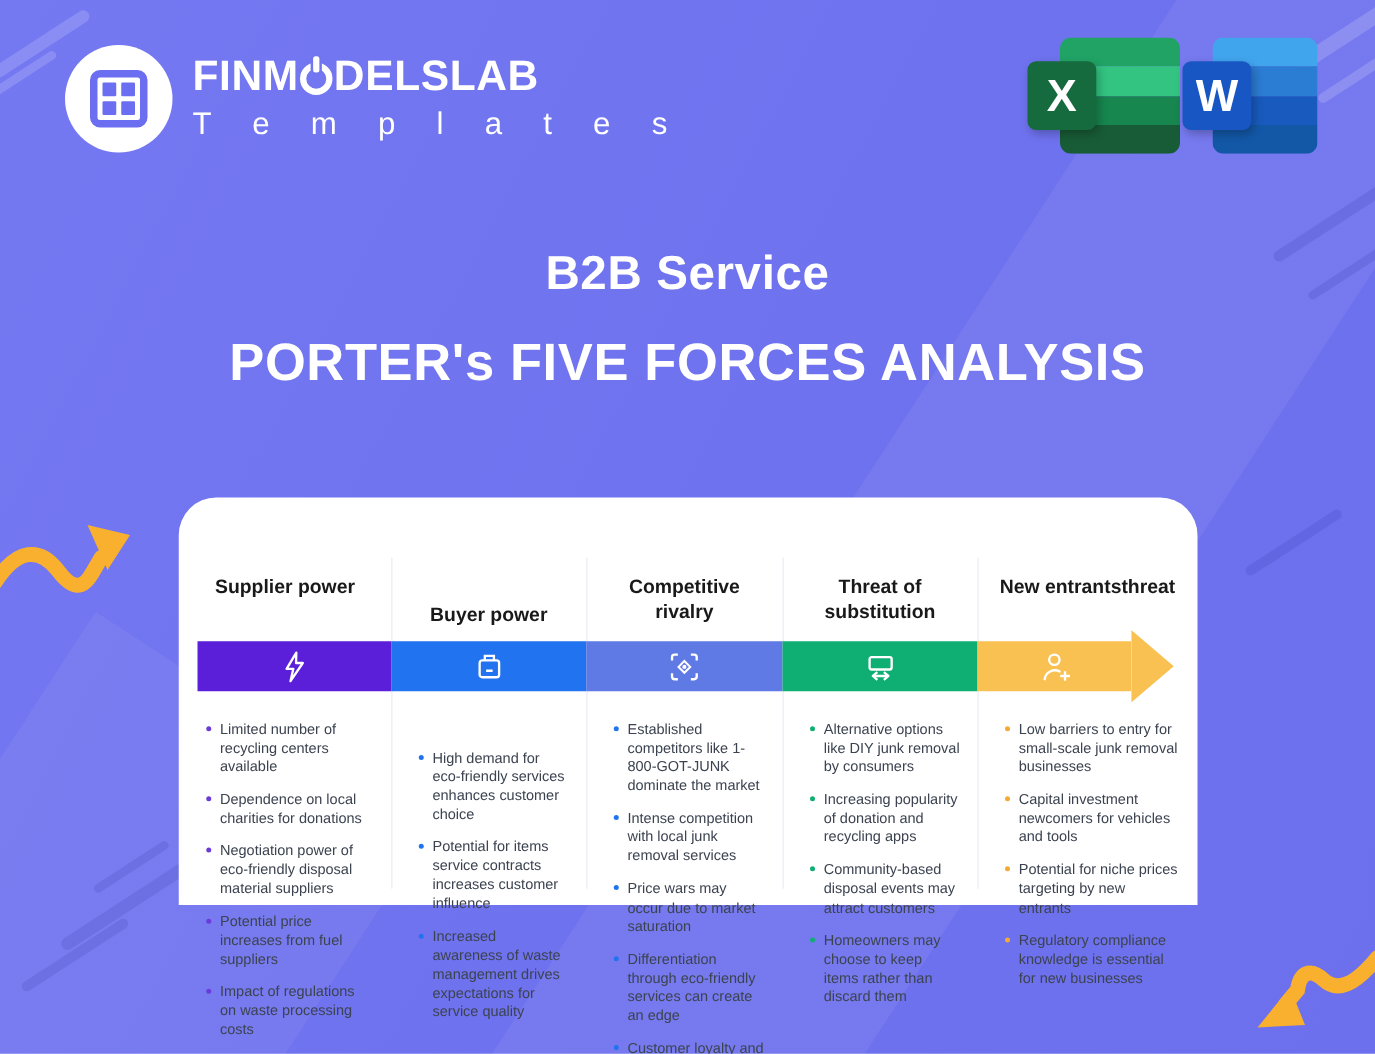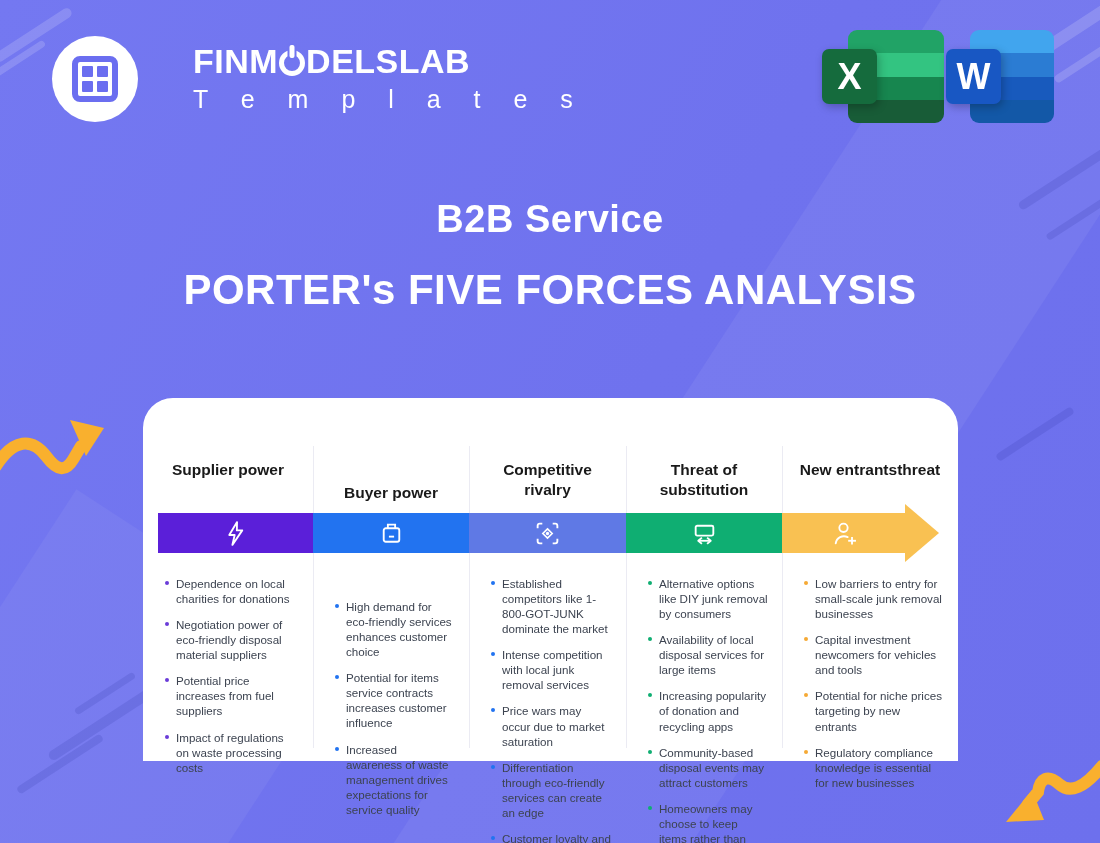--- a/index.html
+++ b/index.html
@@ -12,21 +12,21 @@
 
   
   .band { position:absolute; background:rgba(255,255,255,.06); }
   .band1 { width:250px; height:1300px; left:660px; top:-180px; transform:rotate(33deg); }
   .band2 { width:320px; height:700px; left:-140px; top:520px; transform:rotate(33deg); background:rgba(255,255,255,.05); }
   .scr { position:absolute; border-radius:8px; }
   .scr.light { background:rgba(255,255,255,.16); }
   .scr.dark  { background:rgba(46,48,160,.16); }
 
   
-  .logo-wrap { position:absolute; left:52px; top:36px; display:flex; align-items:center;gap:39px; }
+  .logo-wrap { position:absolute; left:52px; top:36px; display:flex; align-items:center; }
   .logo-circle { width:86px; height:86px; border-radius:50%; background:#ffffff;
     display:flex; align-items:center; justify-content:center; }
   .logo-grid { width:46px; height:46px; border:6px solid #6b6ef0; border-radius:8px;
     display:grid; grid-template-columns:1fr 1fr; grid-template-rows:1fr 1fr; gap:4px; padding:4px; }
   .logo-grid div { background:#6b6ef0; border-radius:1px; }
   .logo-text { margin-left:16px; color:#fff; }
   .logo-title { font-size:34px; font-weight:800; letter-spacing:.5px; display:flex; align-items:center; line-height:1; }
   .power-o { position:relative; display:inline-block; width:26px; height:26px;
     border:5px solid #fff; border-radius:50%; margin:0 1px; top:2px; }
   .power-o::before { content:""; position:absolute; left:50%; top:-10px; transform:translateX(-50%);
@@ -50,21 +50,21 @@
   .main-title { position:absolute; top:200px; left:0; width:1100px; text-align:center; color:#fff; }
   .main-title .t1 { font-size:38px; font-weight:800; line-height:1; margin-bottom:31px; letter-spacing:.5px; }
   .main-title .t2 { font-size:42px; font-weight:800; line-height:1; letter-spacing:.5px; }
 
   
   .squig { position:absolute; }
   .squig-left { left:-6px; top:400px; }
   .squig-br { left:998px; top:744px; }
 
   
-  .card { position:absolute; left:143px; top:398px; width:815px; height:363px;
+  .card { position:absolute; left:143px; top:398px; width:815px; height:326px;
     background:#ffffff; border-radius:30px 30px 0 0; }
   .divider { position:absolute; top:48px; bottom:13px; width:1px; background:#ebebf3; }
   .cols { display:flex; height:100%; }
   .col { padding:62px 14px 0 14px; }
   .col:nth-child(1){ width:170px; } .col:nth-child(2){ width:156px;margin-top:23px; }
   .col:nth-child(3){ width:157px; } .col:nth-child(4){ width:156px; }
   .col:nth-child(5){ width:176px; }
   .col h3 { font-size:15.5px; font-weight:700; color:#191919; text-align:center; line-height:1.28; height:40px; }
   .col ul { list-style:none; margin-top:76px; padding-left:6px; }
   .col li { position:relative; padding-left:13px; font-size:11.6px; line-height:1.3;
@@ -151,20 +151,21 @@
 <div class="card">
   <div class="divider" style="left:170px"></div>
   <div class="divider" style="left:326px"></div>
   <div class="divider" style="left:483px"></div>
   <div class="divider" style="left:639px"></div>
 
   <div class="cols">
     <div class="col">
       <h3>Supplier power</h3>
       <ul style="--dot: #6a3bd8;">
+          <li>Limited number of recycling centers available</li>
           <li>Dependence on local charities for donations</li>
           <li>Negotiation power of eco-friendly disposal material suppliers</li>
           <li>Potential price increases from fuel suppliers</li>
           <li>Impact of regulations on waste processing costs</li>
         </ul>
     </div>
     <div class="col">
       <h3>Buyer power</h3>
       <ul style="--dot: #2273f0;">
           <li>High demand for eco-friendly services enhances customer choice</li>
@@ -179,21 +180,20 @@
           <li>Intense competition with local junk removal services</li>
           <li>Price wars may occur due to market saturation</li>
           <li>Differentiation through eco-friendly services can create an edge</li>
           <li>Customer loyalty and brand reputation are critical factors</li>
         </ul>
     </div>
     <div class="col">
       <h3>Threat of substitution</h3>
       <ul style="--dot: #0fae72;">
           <li>Alternative options like DIY junk removal by consumers</li>
-          <li>Availability of local disposal services for large items</li>
           <li>Increasing popularity of donation and recycling apps</li>
           <li>Community-based disposal events may attract customers</li>
           <li>Homeowners may choose to keep items rather than discard them</li>
         </ul>
     </div>
     <div class="col">
       <h3>New entrantsthreat</h3>
       <ul style="--dot: #f5a935;">
           <li>Low barriers to entry for small-scale junk removal businesses</li>
           <li>Capital investment newcomers for vehicles and tools</li>

